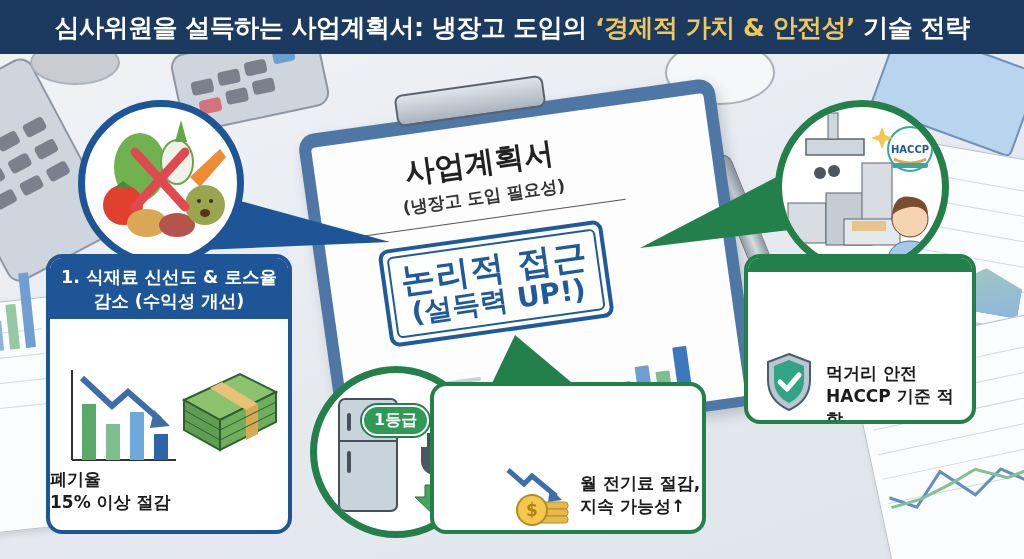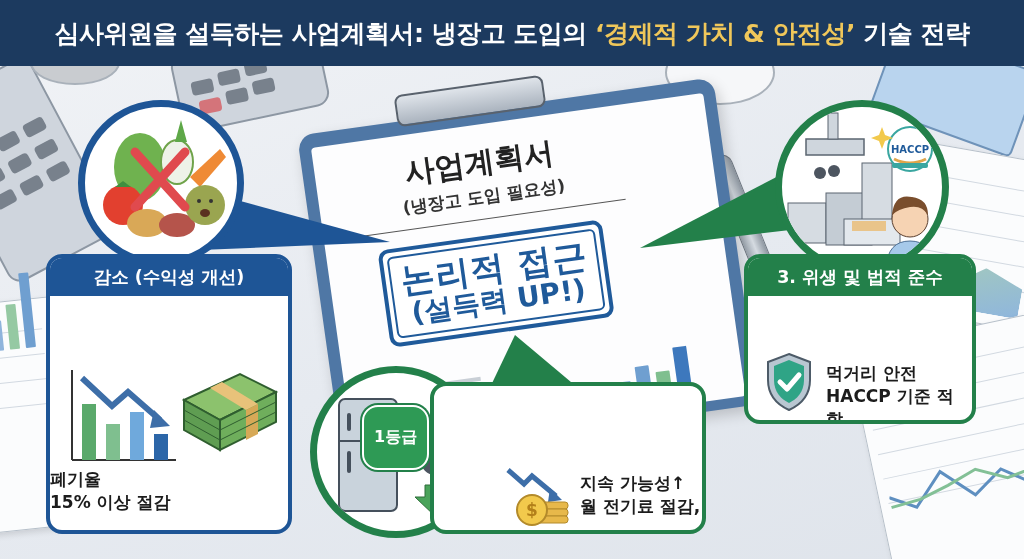--- a/index.html
+++ b/index.html
@@ -6,21 +6,21 @@
     html, body { width: 1024px; height: 559px; overflow: hidden; }
     body {
       font-family: "DejaVu Sans", "Liberation Sans", sans-serif;
       background: #e9edf2;
       position: relative;
     }
     .stage { position: absolute; inset: 0; width: 1024px; height: 559px; overflow: hidden;
       background: linear-gradient(160deg, #f1f3f6 0%, #e6eaf0 55%, #dfe4eb 100%); }
 
     
-    .header { position: absolute; left: 0; top: 0; width: 1024px; height: 66px; background: #1c3a5f;
+    .header { position: absolute; left: 0; top: 0; width: 1024px; height: 54px; background: #1c3a5f;
       display: flex; align-items: center; justify-content: center; z-index: 20; }
     .header-title { color: #ffffff; font-weight: bold; font-size: 25px; letter-spacing: -0.5px; white-space: nowrap; }
     .header-title .hl { color: #f0c75a; }
 
     
     .calc { position: absolute; background: #cfd5dd; border: 2px solid #8d97a3; border-radius: 14px; }
     .calc .key { position: absolute; width: 22px; height: 14px; border-radius: 4px; background: #78818c; }
     .calc .key.red { background: #d4747a; }
     .calc .key.blue { background: #6a9fd0; }
     .mug { position: absolute; border-radius: 50%; background: #f6f7f9; border: 2px solid #a9b1ba; }
@@ -53,21 +53,21 @@
     .pointer { position: absolute; z-index: 8; width: 0; height: 0; }
     .card { position: absolute; background: #ffffff; border-radius: 16px; overflow: hidden; z-index: 10; }
     .card.blue { border: 4px solid #1e5596; }
     .card.green { border: 4px solid #23804a; }
     .card-head { color: #fff; font-weight: bold; text-align: center; font-size: 17.5px; line-height: 1.35; padding: 8px 6px 6px 6px; }
     .card.blue .card-head { background: #1e5596; }
     .card.green .card-head { background: #23804a; }
     .card-text { font-weight: bold; color: #1c1c1c; font-size: 17px; line-height: 1.35; }
 
     .badge-1grade { position: absolute; left: 362px; top: 405px; background: #2e9a55; color: #fff; border: 2px solid #fff;
-      border-radius: 16px; padding: 20px 10px; font-weight: bold; font-size: 16px; z-index: 12; box-shadow: 0 0 0 2px #23804a; }
+      border-radius: 16px; padding: 3px 10px; font-weight: bold; font-size: 16px; z-index: 12; box-shadow: 0 0 0 2px #23804a; }
   </style>
 </head>
 <body>
 
 <div class="stage">
 
   <div class="header">
     <div class="header-title">
       <span>심사위원을 설득하는 사업계획서: 냉장고 도입의 </span><span class="hl">‘경제적 가치 &amp; 안전성’</span><span> 기술 전략</span>
     </div>
@@ -172,20 +172,21 @@
       <ellipse cx="92" cy="118" rx="18" ry="12" fill="#b5544b"></ellipse>
       <circle cx="120" cy="98" r="20" fill="#9aa550"></circle>
       <circle cx="114" cy="94" r="2" fill="#333"></circle>
         <circle cx="126" cy="94" r="2" fill="#333"></circle>
       <ellipse cx="120" cy="106" rx="5" ry="4" fill="#5a3020"></ellipse>
       <path d="M50 45 L100 100 M100 45 L50 100" stroke="#e04a4e" stroke-width="9" stroke-linecap="round"></path>
     </svg>
   </div>
   <div class="card blue" style="left:46px; top:254px; width:246px; height:280px;">
     <div class="card-head">
+      <div>1. 식재료 신선도 &amp; 로스율</div>
       <div>감소 (수익성 개선)</div>
     </div>
     <svg style="position:absolute; left:18px; top:108px;" width="110" height="100" viewBox="0 0 110 100">
       <line x1="4" y1="4" x2="4" y2="94" stroke="#333" stroke-width="2"></line>
       <line x1="4" y1="94" x2="108" y2="94" stroke="#333" stroke-width="2"></line>
       <rect x="14" y="38" width="14" height="56" fill="#5aa96b"></rect>
       <rect x="38" y="58" width="14" height="36" fill="#7fbf8f"></rect>
       <rect x="62" y="46" width="14" height="48" fill="#6fa9dc"></rect>
       <rect x="86" y="68" width="14" height="26" fill="#2c66a8"></rect>
       <polyline points="14,12 44,40 60,26 92,54" fill="none" stroke="#3d6ea8" stroke-width="6"></polyline>
@@ -215,22 +216,22 @@
     <svg style="position:absolute; left:72px; top:80px;" width="70" height="62" viewBox="0 0 70 62">
       <polyline points="2,4 18,18 26,10 50,30" fill="none" stroke="#3d6ea8" stroke-width="5"></polyline>
       <polygon points="44,22 56,34 42,36" fill="#3d6ea8"></polygon>
       <rect x="30" y="36" width="32" height="7" rx="3" fill="#e7b84a" stroke="#b38a2a"></rect>
       <rect x="30" y="43" width="32" height="7" rx="3" fill="#e7b84a" stroke="#b38a2a"></rect>
       <rect x="30" y="50" width="32" height="7" rx="3" fill="#e7b84a" stroke="#b38a2a"></rect>
       <circle cx="26" cy="44" r="15" fill="#f2c94c" stroke="#b38a2a" stroke-width="2"></circle>
       <text x="26" y="50" text-anchor="middle" font-size="17" font-weight="bold" fill="#b3801a" font-family="DejaVu Sans, sans-serif">$</text>
     </svg>
     <div class="card-text" style="position:absolute; left:146px; top:86px;">
+      <div>월 전기료 절감,</div>
       <div>지속 가능성↑</div>
-      <div>월 전기료 절감,</div>
     </div>
   </div>
   <div class="circle green" style="left:310px; top:366px; width:172px; height:172px;">
     <svg width="158" height="158" viewBox="0 0 158 158">
       <rect x="22" y="26" width="58" height="112" rx="6" fill="#c9d3dc" stroke="#45505c" stroke-width="2"></rect>
       <line x1="22" y1="68" x2="80" y2="68" stroke="#45505c" stroke-width="2"></line>
       <rect x="30" y="40" width="4" height="18" rx="2" fill="#45505c"></rect>
       <rect x="30" y="78" width="4" height="22" rx="2" fill="#45505c"></rect>
       <g>
         <rect x="110" y="60" width="4" height="14" fill="#45505c"></rect>
@@ -266,21 +267,20 @@
       <path d="M100 20 l3 8 l8 3 l-8 3 l-3 8 l-3 -8 l-8 -3 l8 -3 z" fill="#f2c94c"></path>
       <g>
         <circle cx="128" cy="112" r="18" fill="#f6d3b3" stroke="#5b4030"></circle>
         <path d="M110 108 q2 -22 20 -18 q16 2 16 18 q-6 -10 -18 -8 q-12 2 -18 8 z" fill="#7a4e2d"></path>
         <path d="M104 160 q2 -26 24 -26 q22 0 24 26 z" fill="#a6c9ea" stroke="#4d6f94"></path>
       </g>
     </svg>
   </div>
   <div class="card green" style="left:744px; top:254px; width:232px; height:170px;">
     <div class="card-head">
-      <div>3. 위생 및 법적 준수</div>
     </div>
     <svg style="position:absolute; left:16px; top:94px;" width="50" height="60" viewBox="0 0 50 60">
       <path d="M25 2 L46 10 V28 C46 44 36 53 25 58 C14 53 4 44 4 28 V10 Z" fill="#b9c7d2" stroke="#4d5b68" stroke-width="2"></path>
       <path d="M25 8 L40 14 V28 C40 40 33 47 25 51 C17 47 10 40 10 28 V14 Z" fill="#2fa486"></path>
       <polyline points="16,30 23,37 35,23" fill="none" stroke="#ffffff" stroke-width="5" stroke-linecap="round" stroke-linejoin="round"></polyline>
     </svg>
     <div class="card-text" style="position:absolute; left:78px; top:104px;">
       <div>먹거리 안전</div>
       <div>HACCP 기준 적합,</div>
     </div>

